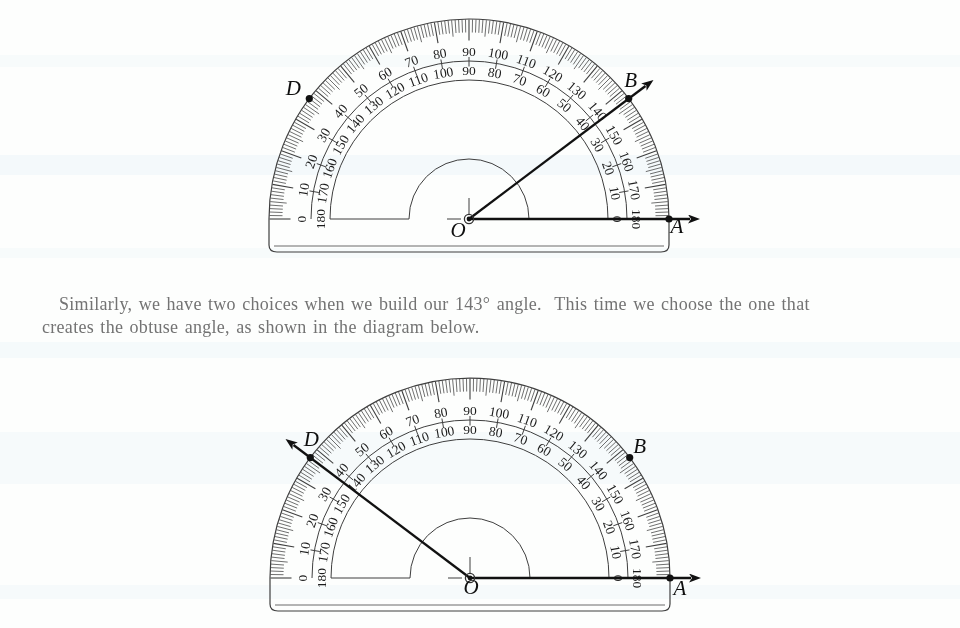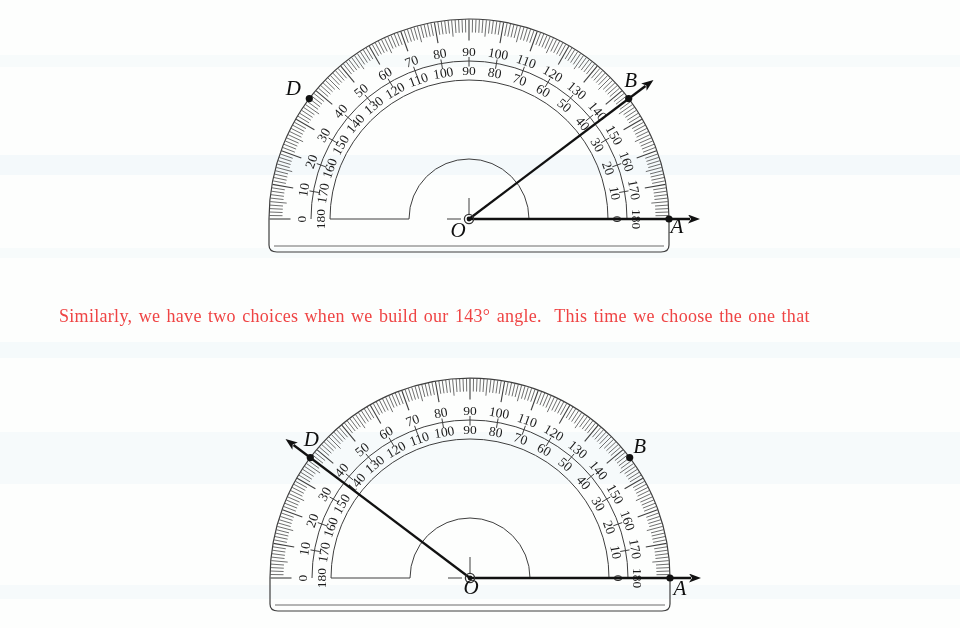--- a/index.html
+++ b/index.html
@@ -2,22 +2,22 @@
 <html><head>
 <meta charset="utf-8">
 <style>
   html,body{margin:0;padding:0;}
   .page{position:relative;width:960px;height:628px;background:#fdfefd;overflow:hidden;
         font-family:"Liberation Serif",serif;}
   .band{position:absolute;left:0;width:100%;pointer-events:none;}
   #diagram-canvas{position:absolute;left:0;top:0;}
   .scale-num text{font-family:"Liberation Serif",serif;font-size:13.5px;fill:#1c1c1c;}
   .pt-label{font-family:"Liberation Serif",serif;font-style:italic;font-size:21px;fill:#0f0f0f;}
-  .body-text{position:absolute;left:42px;top:305px;width:890px;font-size:18px;line-height:23px;
-             color:#ef4444;letter-spacing:0.3px;word-spacing:1.5px;}
+  .body-text{position:absolute;left:42px;top:293px;width:890px;font-size:18px;line-height:23px;
+             color:#737373;letter-spacing:0.3px;word-spacing:1.5px;}
   .para-line{white-space:pre;}
   .body-text .line1{padding-left:17px;}
 </style>
 </head>
 <body>
 
 <div class="page">
   <div id="bands">
       <div class="band" style="top: 55px; height: 12px; background: rgb(207, 228, 242); opacity: 0.12;"></div>
       <div class="band" style="top: 155px; height: 20px; background: rgb(207, 228, 242); opacity: 0.18;"></div>
@@ -558,14 +558,15 @@
         <circle cx="629.7" cy="457.6" r="3.6" fill="#111"></circle>
         <text x="639.7" y="452.6" class="pt-label" text-anchor="middle">B</text>
         <circle cx="470" cy="578" r="4.6" fill="none" stroke="#333" stroke-width="1.3"></circle>
         <circle cx="470" cy="578" r="2.4" fill="#111"></circle>
         <text x="471" y="594" class="pt-label" text-anchor="middle">O</text>
       </g>
     </svg>
 
   <div class="body-text">
     <div class="para-line line1">Similarly, we have two choices when we build our 143° angle.  This time we choose the one that</div>
+    <div class="para-line">creates the obtuse angle, as shown in the diagram below.</div>
   </div>
 </div>
 
 </body></html>

